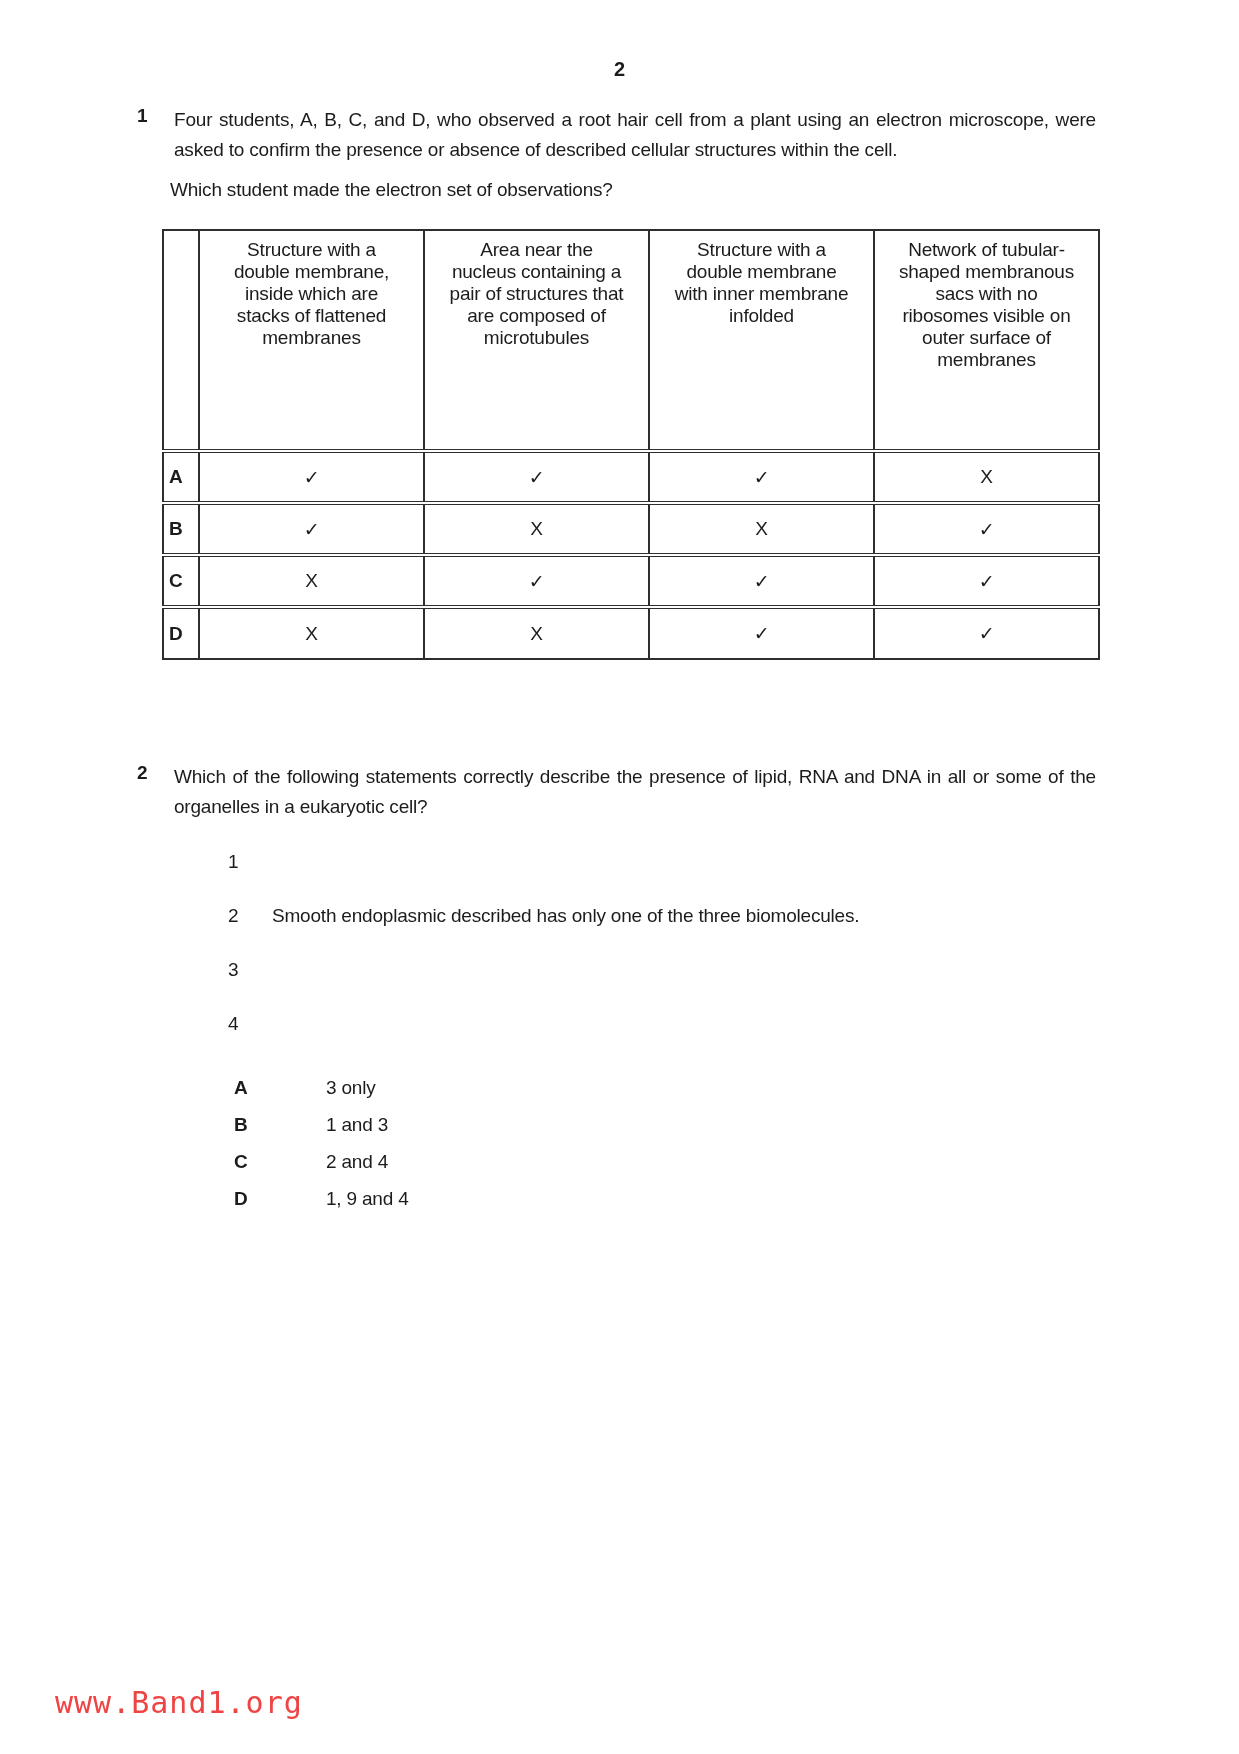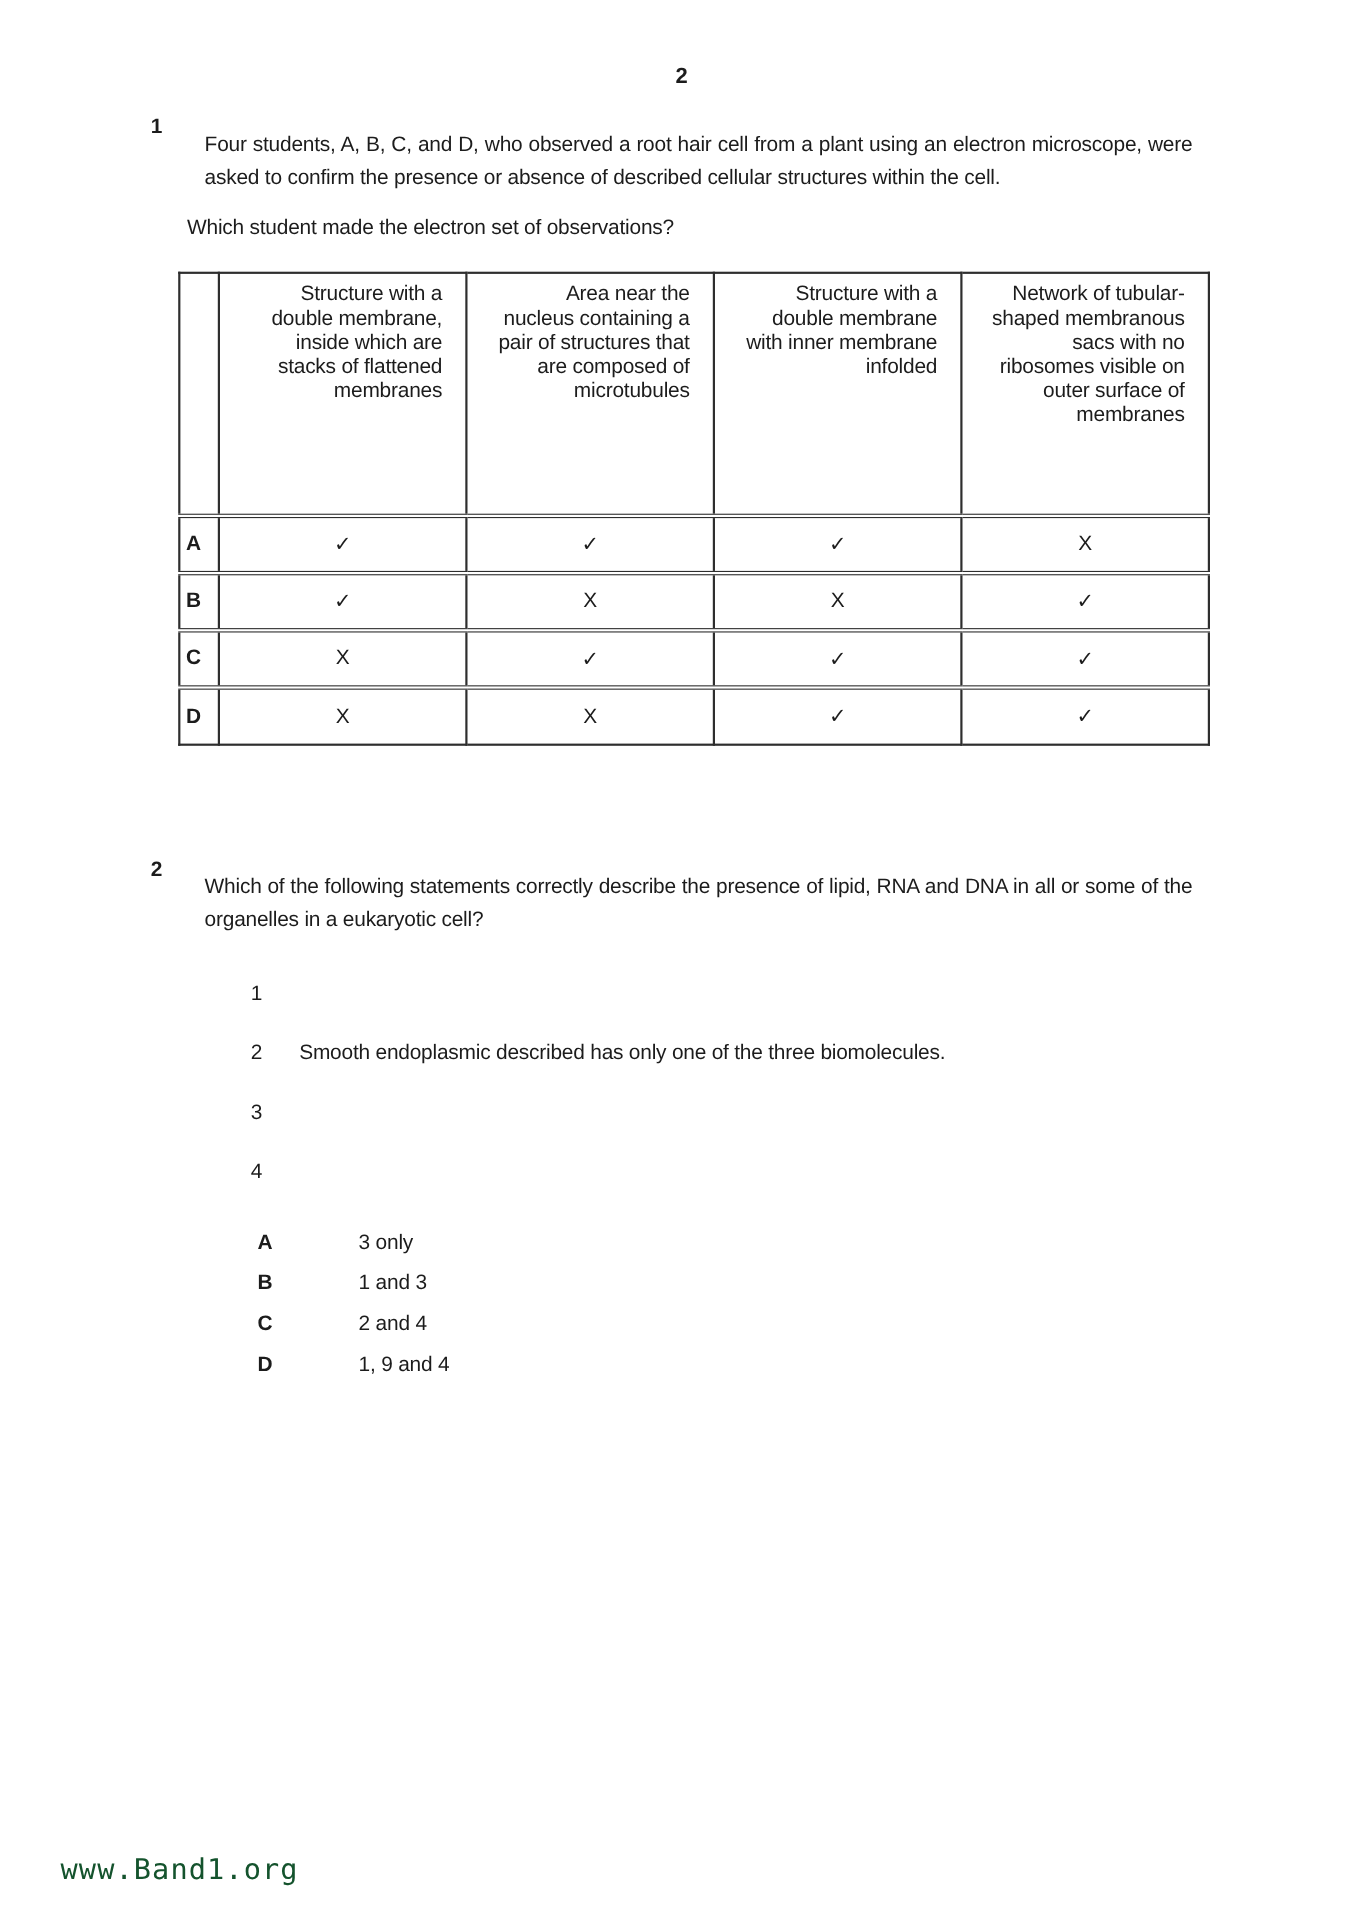--- a/index.html
+++ b/index.html
@@ -32,21 +32,21 @@
   .q2 { margin-top: 98px; }
   .q-num {
     width: 33px;
     flex: 0 0 33px;
     font-size: 19px;
     font-weight: bold;
     line-height: 30px;
   }
   .q-body { flex: 1; }
   .q-text {
-    margin: 16px;
+    margin: 4px;
     font-size: 19px;
     line-height: 30px;
     text-align: justify;
   }
   .q-prompt {
     margin: 10px 0 0 0;
     font-size: 19px;
     line-height: 30px;
   }
   table.obs-table {
@@ -60,21 +60,21 @@
     font-size: 19px;
     font-weight: normal;
     vertical-align: top;
     background: #ffffff;
   }
   .obs-table col.label-col { width: 36px; }
   .obs-table col.data-col  { width: 225px; }
   .obs-table thead th {
     height: 210px;
     padding: 8px 21px 0 21px;
-    text-align: right;
+    text-align: center;
     line-height: 22px;
     border-bottom: 4px double #2e2e2e;
   }
   .obs-table thead th.corner { padding: 0; }
   .obs-table tbody tr { height: 52px; }
   .obs-table tbody th {
     text-align: left;
     padding: 0 0 0 5px;
     vertical-align: middle;
     font-weight: bold;
@@ -116,23 +116,23 @@
   .opt-letter {
     width: 92px;
     flex: 0 0 92px;
     font-weight: bold;
   }
   .footer {
     position: absolute;
     left: 55px;
     top: 1685px;
     font-family: "DejaVu Sans Mono", "Liberation Mono", monospace;
-    font-size: 26px;
+    font-size: 30px;
     letter-spacing: 1px;
-    color: #14532d;
+    color: #ef4444;
   }
 </style>
 </head>
 <body>
 
 <div class="page">
 
   <div class="page-number">2</div>
 
   <div class="question q1">

